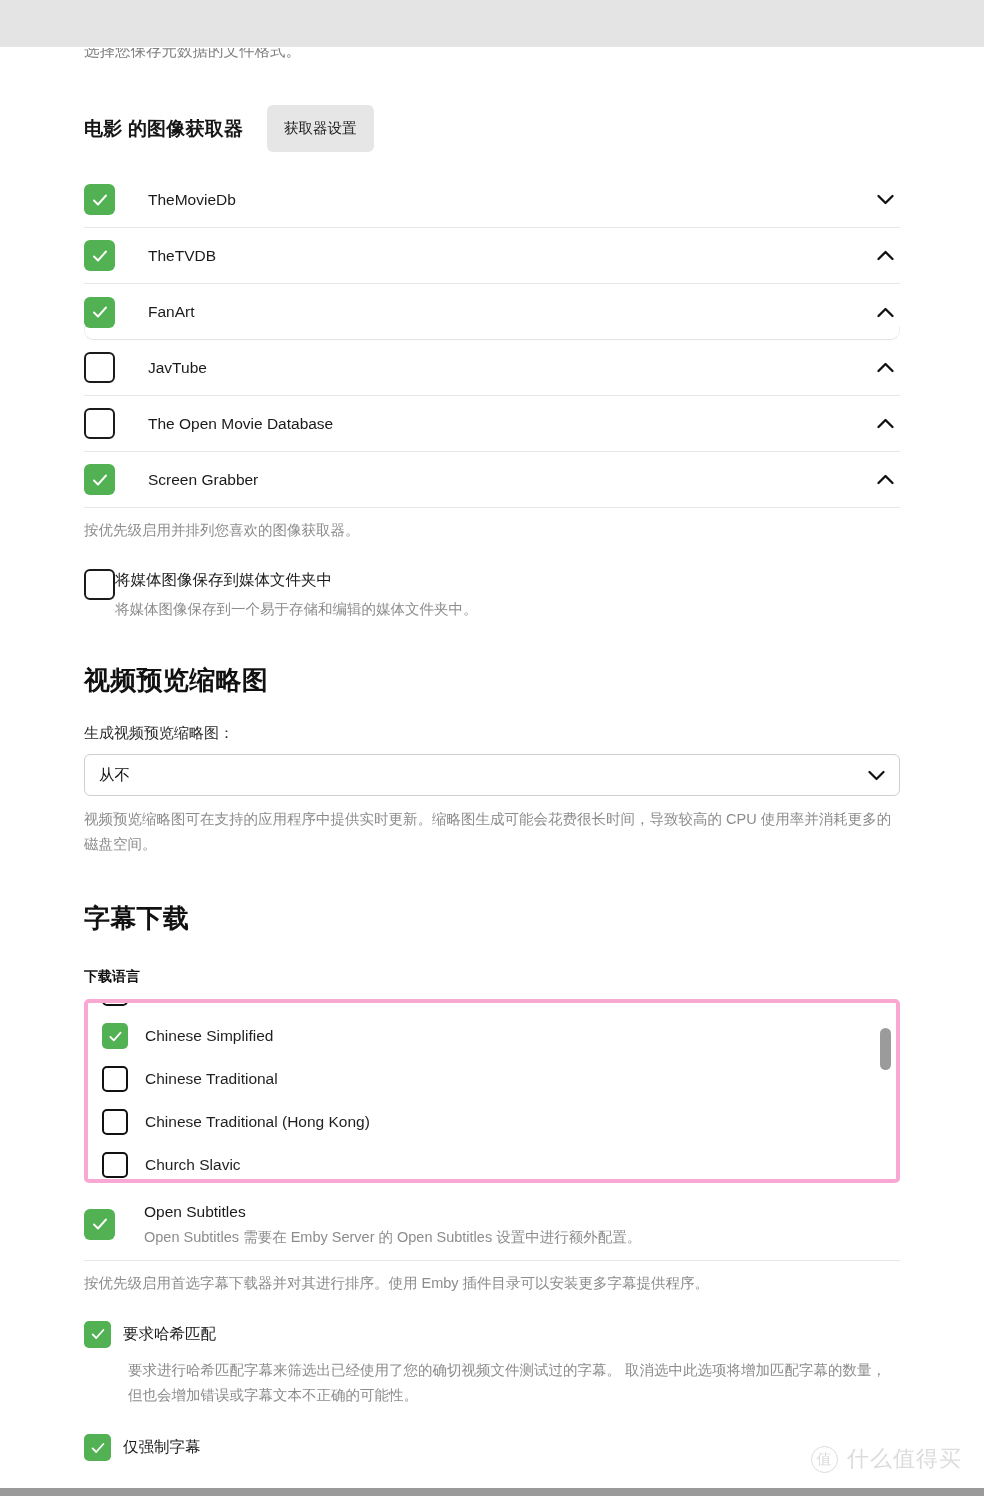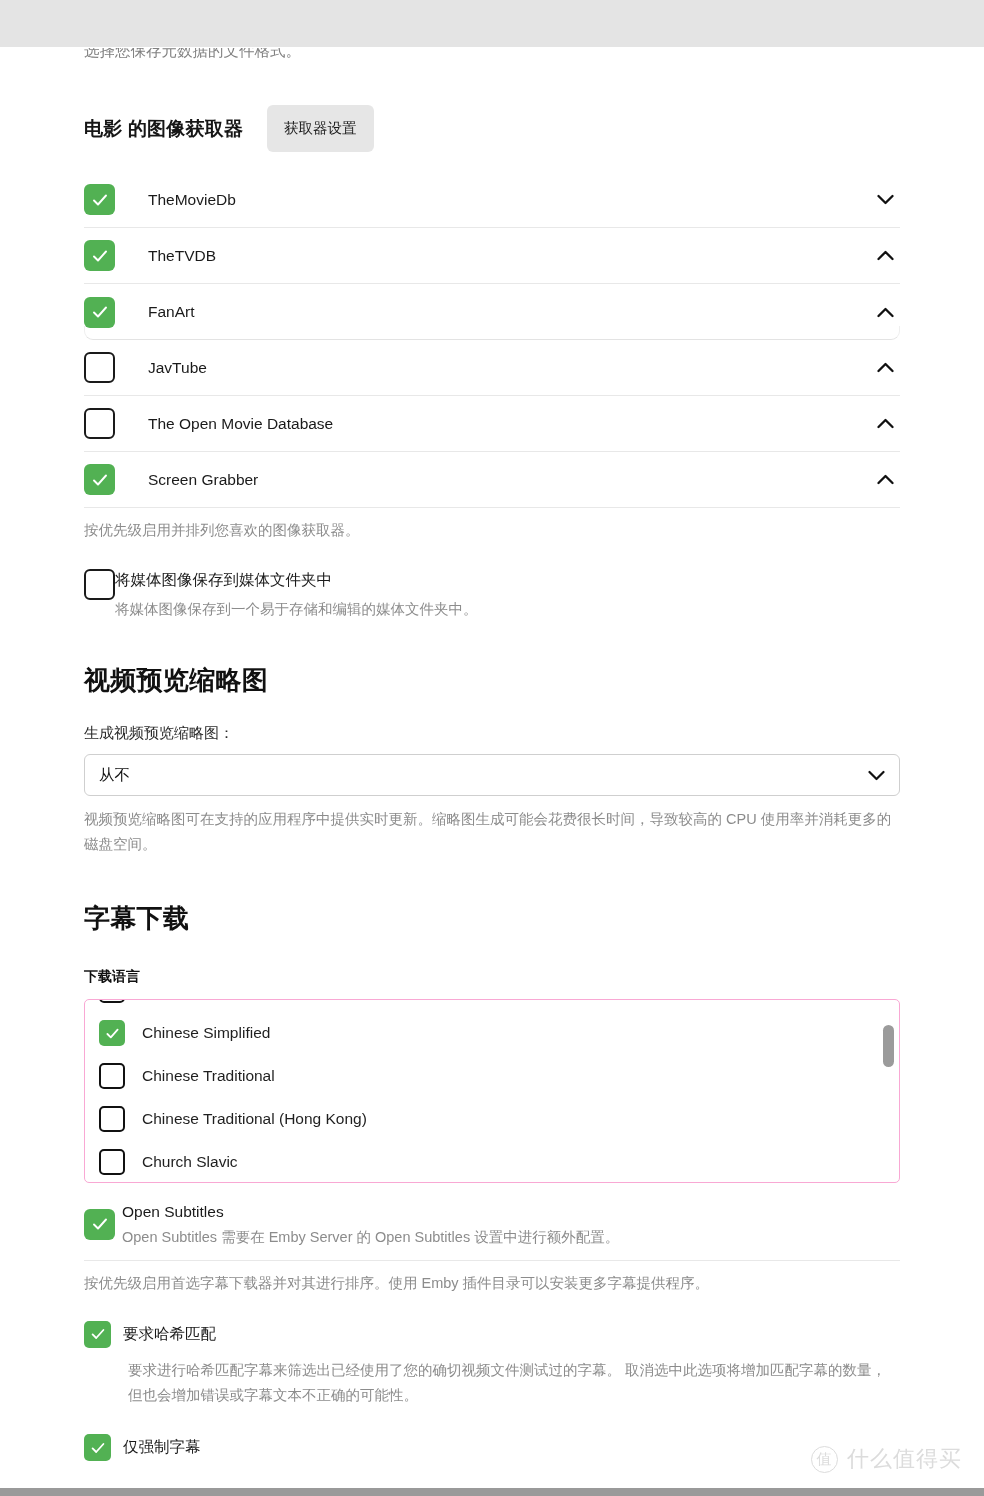--- a/index.html
+++ b/index.html
@@ -110,21 +110,21 @@
   .desc {
     font-size:14.5px; color:#8c8c8c; margin-top:11px; line-height:1.7;
   }
 
   h3.subsection {
     font-size:14px; font-weight:bold; color:#111;
     margin:32px 0 0 0;
   }
 
   .lang-box {
-    margin-top:13px; height:184px; border:1px solid #f9a8d4; border-radius:5px;
+    margin-top:13px; height:184px; border:4px solid #f9a8d4; border-radius:5px;
     background:#fff; position:relative; overflow:hidden;
   }
   .lang-scroll { position:absolute; left:0; right:0; top:-31px; }
   .lang-row {
     display:flex; align-items:center; height:43px; padding:0 14px; gap:17px;
     cursor:pointer;
   }
   .cb-sm {
     width:26px; height:26px; border-radius:5px; flex:none;
     display:inline-flex; align-items:center; justify-content:center;
@@ -133,21 +133,21 @@
   .cb-sm.off { background:#fff; border:2.2px solid #111; }
   .lang-label { font-size:15.5px; color:#1f1f1f; }
   .scroll-track {
     position:absolute; right:4px; top:3px; bottom:3px; width:13px;
   }
   .scroll-thumb {
     position:absolute; right:1px; top:22px; width:11px; height:42px;
     background:#9b9b9b; border-radius:6px; cursor:pointer;
   }
 
-  .os-row { display:flex; align-items:center; gap:7px; margin-top:18px; }
+  .os-row { display:flex; align-items:center; gap:29px; margin-top:18px; }
   .os-texts { line-height:1.45; }
   .os-title { font-size:15.5px; color:#1a1a1a; }
   .os-desc { font-size:14.5px; color:#8c8c8c; margin-top:4px; }
   .os-divider { border-bottom:1px solid #e8e8e8; margin-top:12px; }
 
   .opt-block { margin-top:26px; }
   .opt-head { display:flex; align-items:center; gap:12px; }
   .cb-md {
     width:27px; height:27px; border-radius:5px; flex:none;
     display:inline-flex; align-items:center; justify-content:center;

